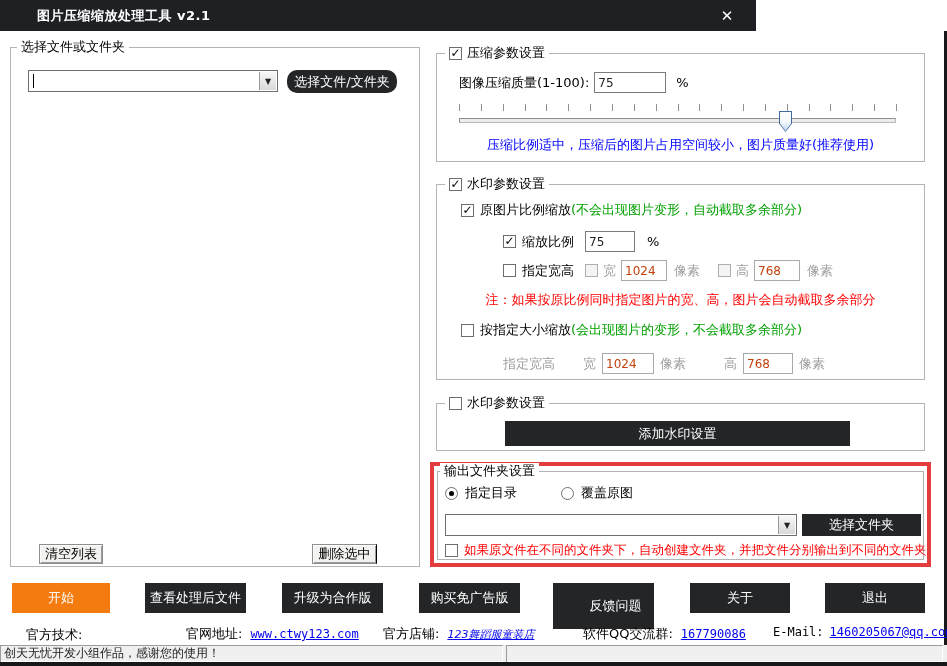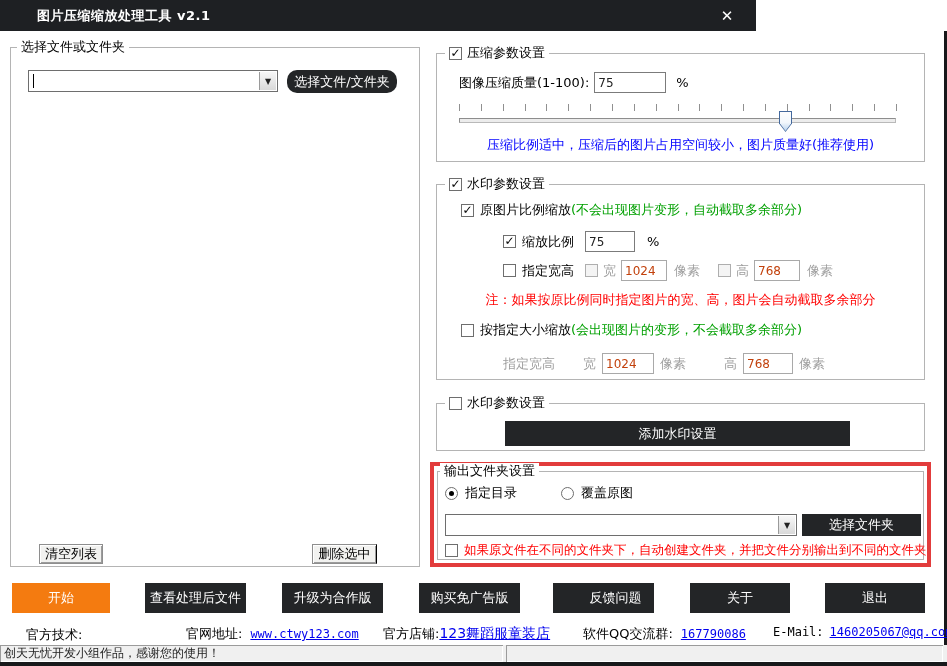--- a/index.html
+++ b/index.html
@@ -205,35 +205,35 @@
   <div class="row" style="left:7px; top:70px;">
     <span class="cb"></span>
     <span class="red" style="margin-left:6px; font-size:12.5px;">如果原文件在不同的文件夹下，自动创建文件夹，并把文件分别输出到不同的文件夹</span>
   </div>
 </div>
 
 <div class="darkbtn" style="left:12px; top:583px; width:98px; height:30px; background:#f47b10;">开始</div>
 <div class="darkbtn" style="left:145px; top:583px; width:101px; height:30px;">查看处理后文件</div>
 <div class="darkbtn" style="left:282px; top:583px; width:101px; height:30px;">升级为合作版</div>
 <div class="darkbtn" style="left:419px; top:583px; width:101px; height:30px;">购买免广告版</div>
-<div class="darkbtn" style="left:553px; top:583px; width:101px; height:30px;padding-left:24px;">反馈问题</div>
+<div class="darkbtn" style="left:553px; top:583px; width:101px; height:46px;padding-left:24px;">反馈问题</div>
 <div class="darkbtn" style="left:690px; top:583px; width:100px; height:30px;">关于</div>
 <div class="darkbtn" style="left:825px; top:583px; width:100px; height:30px;">退出</div>
 
 <div class="row" style="left:14px; top:626px;flex-direction:column;">
   <span>官方技术:</span>
   <a class="link" style="margin-left:8px;">1460205067</a>
 </div>
 <div class="row" style="left:186px; top:625px;">
   <span>官网地址:</span>
   <a class="link" style="margin-left:8px;">www.ctwy123.com</a>
 </div>
 <div class="row" style="left:383px; top:625px;">
   <span>官方店铺:</span>
-  <a class="link" style="font-family:'DejaVu Sans',sans-serif; font-size:14px;">123舞蹈服童装店</a>
+  <a class="link" style="margin-left:8px; font-family:'DejaVu Sans',sans-serif; font-size:11px;font-style:italic;">123舞蹈服童装店</a>
 </div>
 <div class="row" style="left:583px; top:625px;">
   <span>软件QQ交流群:</span>
   <a class="link" style="margin-left:8px;">167790086</a>
 </div>
 <div class="row" style="left:773px; top:625px;">
   <span style="font-family:'DejaVu Sans Mono',monospace; font-size:12px;">E-Mail:</span>
   <a class="link" style="margin-left:6px;">1460205067@qq.com</a>
 </div>
 

